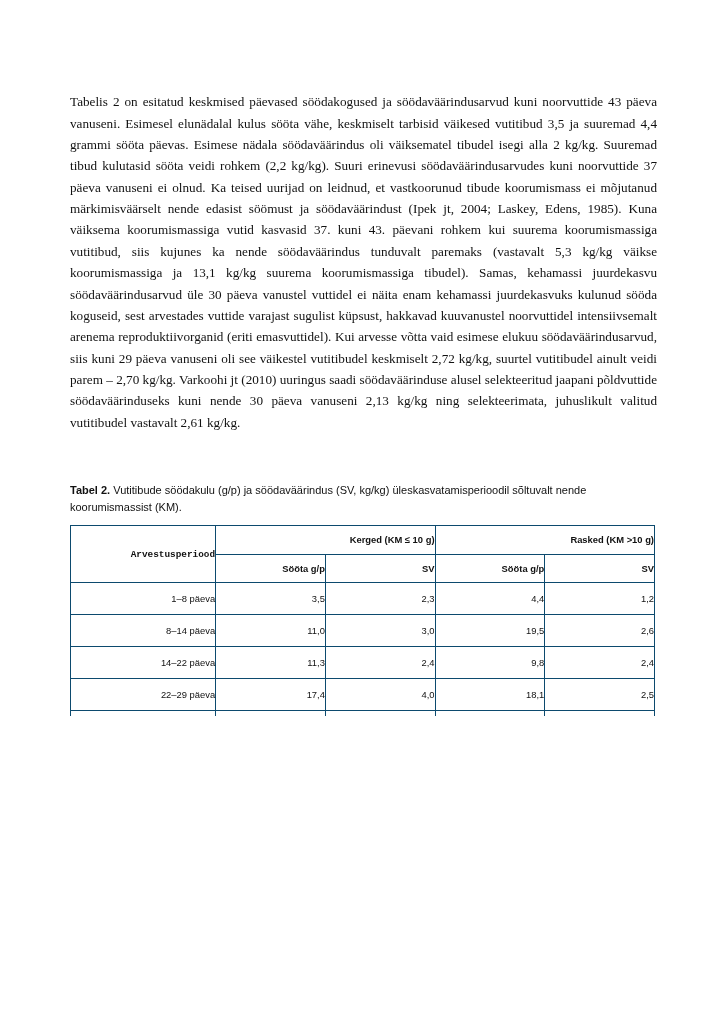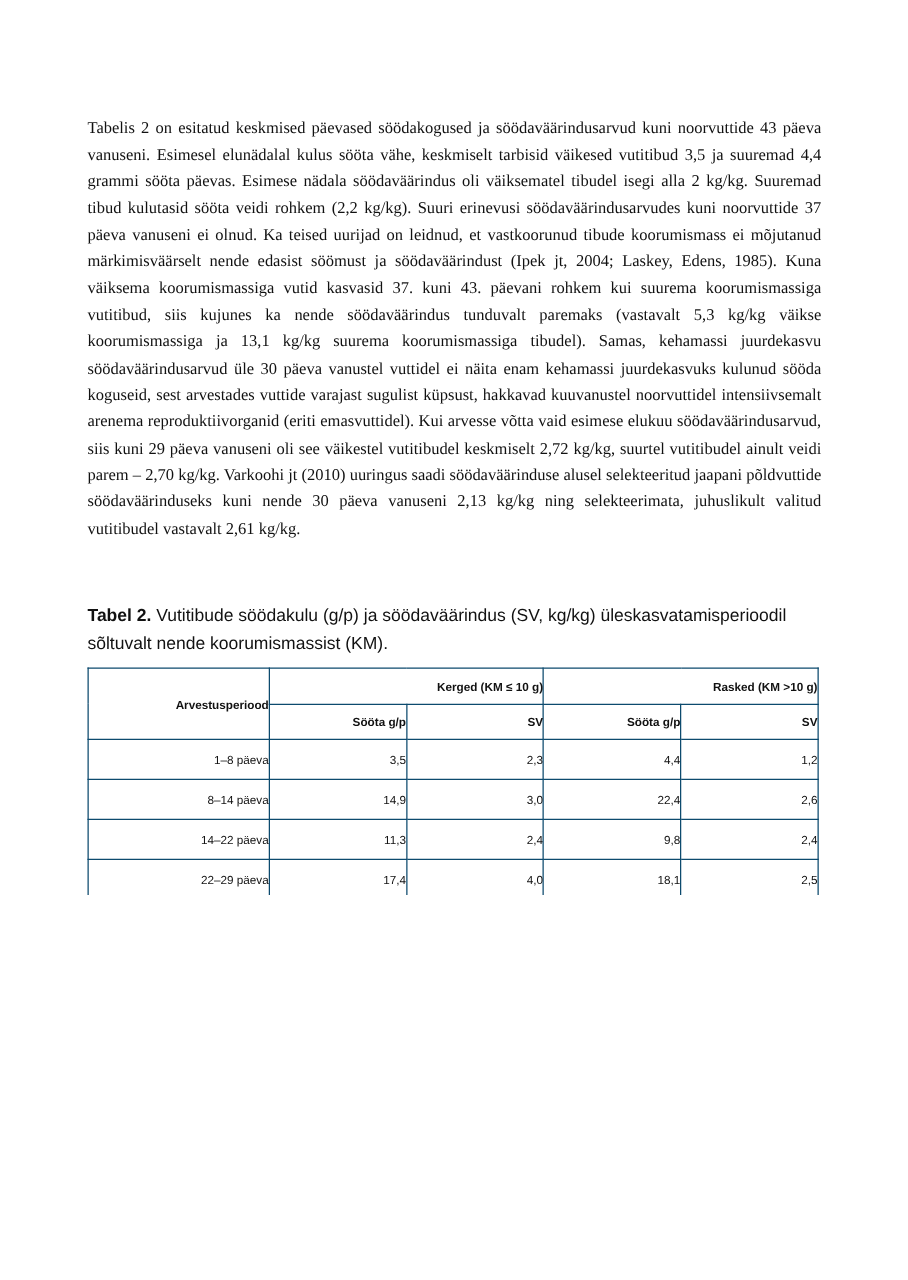--- a/index.html
+++ b/index.html
@@ -28,21 +28,21 @@
     text-justify: inter-word;
   }
   .table-block {
     position: absolute;
     left: 70px;
     top: 482px;
     width: 585px;
   }
   .table-caption {
     font-family: "Liberation Sans", sans-serif;
-    font-size: 14px;
+    font-size: 11px;
     line-height: 1.55;
     color: #111111;
     margin-bottom: 9px;
   }
   .table-caption .cap-label {
     font-weight: bold;
   }
   table.data {
     border-collapse: collapse;
     width: 585px;
@@ -66,20 +66,21 @@
     height: 28px;
   }
   .h-period {
     height: 56px;
   }
   table.data tbody td {
     height: 31px;
   }
   .col-period {
     width: 145px;
+    font-family: Liberation Mono, monospace;
   }
   .col-data {
     width: 110px;
   }
 </style>
 </head>
 <body>
 
 <div class="page">
 
@@ -108,23 +109,23 @@
       <tbody>
         <tr>
           <td>1–8 päeva</td>
           <td>3,5</td>
           <td>2,3</td>
           <td>4,4</td>
           <td>1,2</td>
         </tr>
         <tr>
           <td>8–14 päeva</td>
-          <td>14,9</td>
+          <td>11,0</td>
           <td>3,0</td>
-          <td>22,4</td>
+          <td>19,5</td>
           <td>2,6</td>
         </tr>
         <tr>
           <td>14–22 päeva</td>
           <td>11,3</td>
           <td>2,4</td>
           <td>9,8</td>
           <td>2,4</td>
         </tr>
         <tr>

